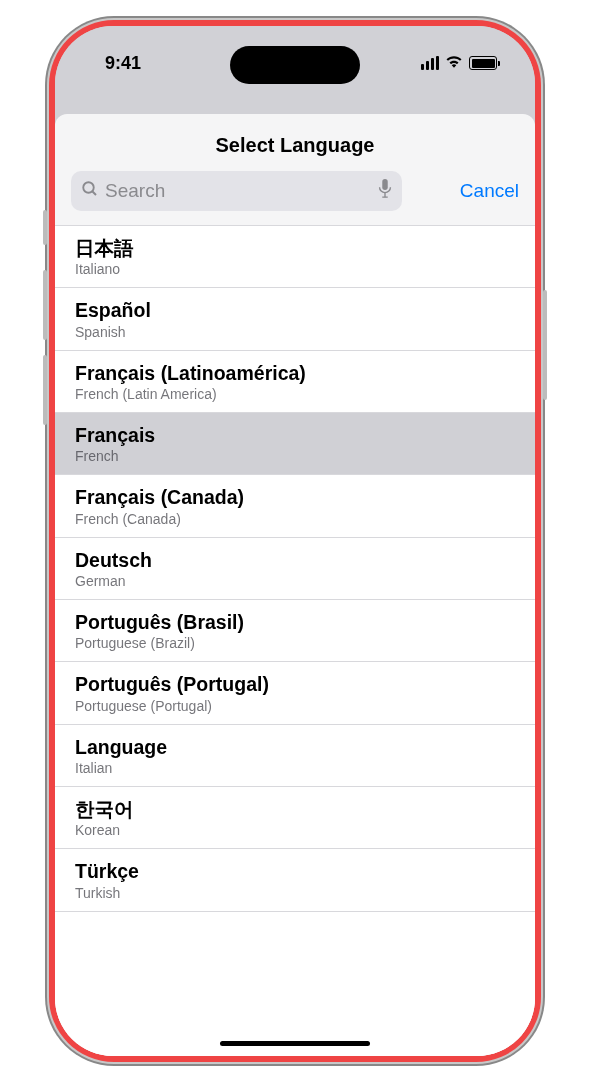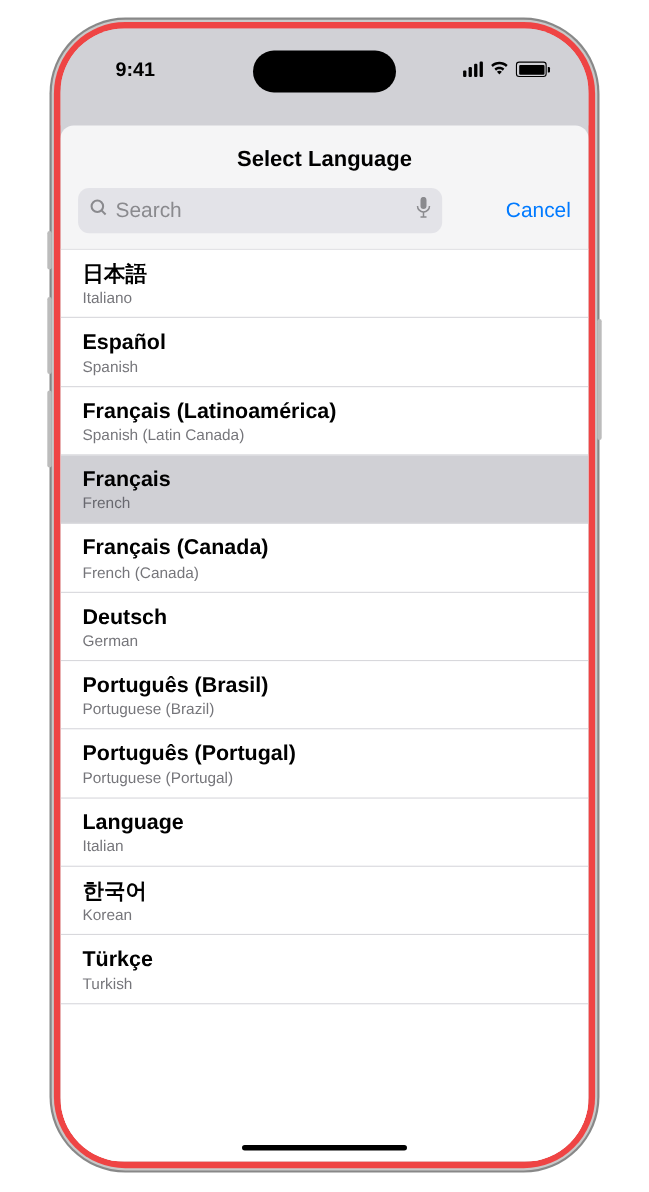--- a/index.html
+++ b/index.html
@@ -267,21 +267,21 @@
           <div class="language-row">
             <div class="lang-native">日本語</div>
             <div class="lang-english">Italiano</div>
           </div>
           <div class="language-row">
             <div class="lang-native">Español</div>
             <div class="lang-english">Spanish</div>
           </div>
           <div class="language-row">
             <div class="lang-native">Français (Latinoamérica)</div>
-            <div class="lang-english">Spanish (Latin Canada)</div>
+            <div class="lang-english">French (Latin America)</div>
           </div>
           <div class="language-row selected">
             <div class="lang-native">Français</div>
             <div class="lang-english">French</div>
           </div>
           <div class="language-row">
             <div class="lang-native">Français (Canada)</div>
             <div class="lang-english">French (Canada)</div>
           </div>
           <div class="language-row">

